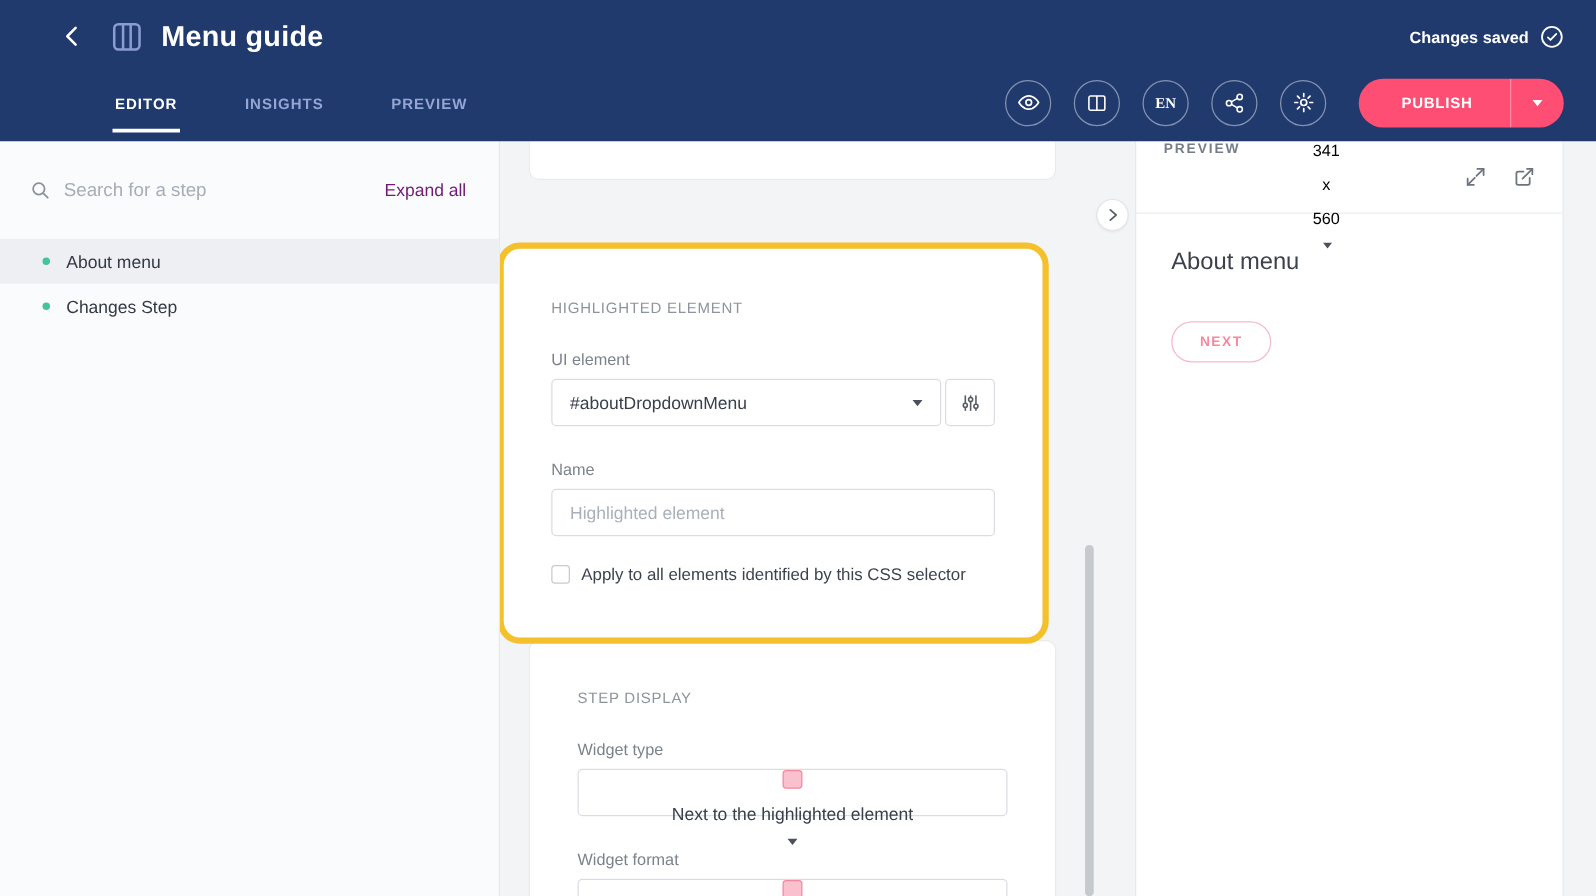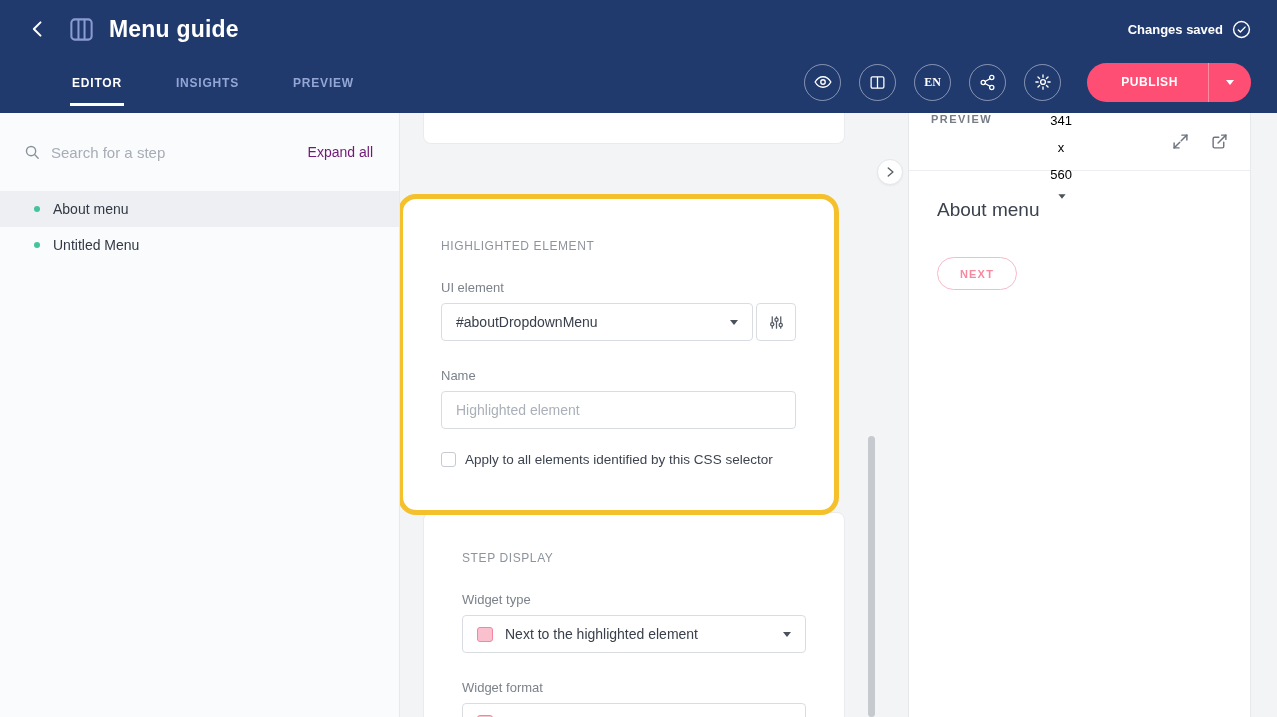--- a/index.html
+++ b/index.html
@@ -1,19 +1,19 @@
 <!DOCTYPE html>
 <html><head>
 <meta charset="utf-8">
 <style>
   * { margin:0; padding:0; box-sizing:border-box; }
   html, body { width:1277px; height:717px; font-family:"Liberation Sans", sans-serif; background:#f3f4f6; overflow:hidden; position:relative; }
 
   
-  .topbar { position:absolute; top:0; left:0; width:1277px; height:113px; background:#213a6e; color:#fff; z-index:30; }
+  .topbar { position:absolute; top:0; left:0; width:1277px; height:113px; background:#213a6e; color:#fff; z-index:30;padding-left:20px; }
   .topbar-row1 { display:flex; align-items:center; height:58px; padding:0 26px 0 24px; }
   .back-btn { width:28px; height:28px; display:flex; align-items:center; justify-content:center; cursor:pointer; }
   .logo-icon { margin-left:16px; display:flex; align-items:center; }
   .guide-title { margin-left:14px; font-size:23px; font-weight:700; letter-spacing:0.2px; }
   .spacer { flex:1; }
   .changes-saved { display:flex; align-items:center; gap:9px; font-size:13px; font-weight:700; }
 
   .topbar-row2 { display:flex; align-items:center; height:48px; padding:0 26px 0 70px; }
   .tabs { display:flex; align-items:flex-end; gap:50px; height:100%; }
   .tab { font-size:12px; font-weight:700; letter-spacing:0.8px; color:#94a6d4; padding:10px 2px 13px; border-bottom:3px solid transparent; cursor:pointer; }
@@ -48,21 +48,21 @@
   .select-box { flex:1; height:38px; border:1px solid #d9dde2; border-radius:4px; background:#fff; display:flex; align-items:center; padding:16px 14px; cursor:pointer; }
   .select-box .select-text { font-size:14px; color:#39404b; flex:1; white-space:nowrap; overflow:hidden; }
   .square-btn { width:40px; height:38px; border:1px solid #d9dde2; border-radius:4px; background:#fff; display:flex; align-items:center; justify-content:center; cursor:pointer; }
   .text-input { width:100%; height:38px; border:1px solid #d9dde2; border-radius:4px; margin-top:8px; padding:0 14px; font-size:14px; color:#39404b; outline:none; font-family:"Liberation Sans", sans-serif; background:#fff; }
   .text-input::placeholder { color:#aab0b9; }
   .checkbox-row { display:flex; align-items:center; gap:9px; margin-top:23px; cursor:pointer; }
   .checkbox { width:15px; height:15px; border:1px solid #c6cbd2; border-radius:3px; background:#fff; flex:0 0 auto; }
   .checkbox-label { font-size:13.5px; color:#3d4450; }
 
   .card-step-display { position:absolute; left:423px; top:512px; width:422px; height:400px; background:#fff; border:1px solid #e9ebee; border-radius:8px; z-index:5; padding:38px 38px 0; }
-  .widget-select { display:flex; align-items:center; gap:12px; height:38px; border:1px solid #d9dde2; border-radius:4px; background:#fff; margin-top:8px; padding:0 14px; cursor:pointer; }
+  .widget-select { display:flex; align-items:center; gap:12px; height:38px; border:1px solid #d9dde2; border-radius:4px; background:#fff; margin-top:8px; padding:0 14px; cursor:pointer;flex-direction:column; }
   .widget-pink-icon { width:16px; height:15px; border-radius:3px; background:#fbc0cd; border:1.5px solid #f2879f; flex:0 0 auto; }
   .widget-select .select-text { font-size:14px; color:#39404b; flex:1; }
 
   .main-scrollbar { position:absolute; left:868px; top:436px; width:7px; height:281px; background:#c6c9ce; border-radius:4px; z-index:8; cursor:pointer; }
 
   .collapse-btn { position:absolute; left:877px; top:159px; width:26px; height:26px; border-radius:50%; background:#fff; border:1px solid #e4e6ea; box-shadow:0 1px 2px rgba(0,0,0,0.05); display:flex; align-items:center; justify-content:center; z-index:20; cursor:pointer; }
 
   
   .preview-panel { position:absolute; left:908px; top:113px; width:343px; bottom:0; background:#fff; border-left:1px solid #e6e8eb; border-right:1px solid #e6e8eb; z-index:9; }
   .preview-header { display:flex; height:58px; padding:0 22px; border-bottom:1px solid #eceef1; }
@@ -175,21 +175,21 @@
     </span>
     <input type="text" placeholder="Search for a step" style="">
     <span class="expand-all">Expand all</span>
   </div>
   <div class="step-item active">
     <span class="step-dot"></span>
     <span>About menu</span>
   </div>
   <div class="step-item">
     <span class="step-dot"></span>
-    <span>Untitled Menu</span>
+    <span>Changes Step</span>
   </div>
 </div>
 
 <div class="card-partial-top"></div>
 
 <div class="highlight-wrap">
   <div class="section-title">HIGHLIGHTED ELEMENT</div>
 
   <div class="field-label">UI element</div>
   <div class="select-row">

